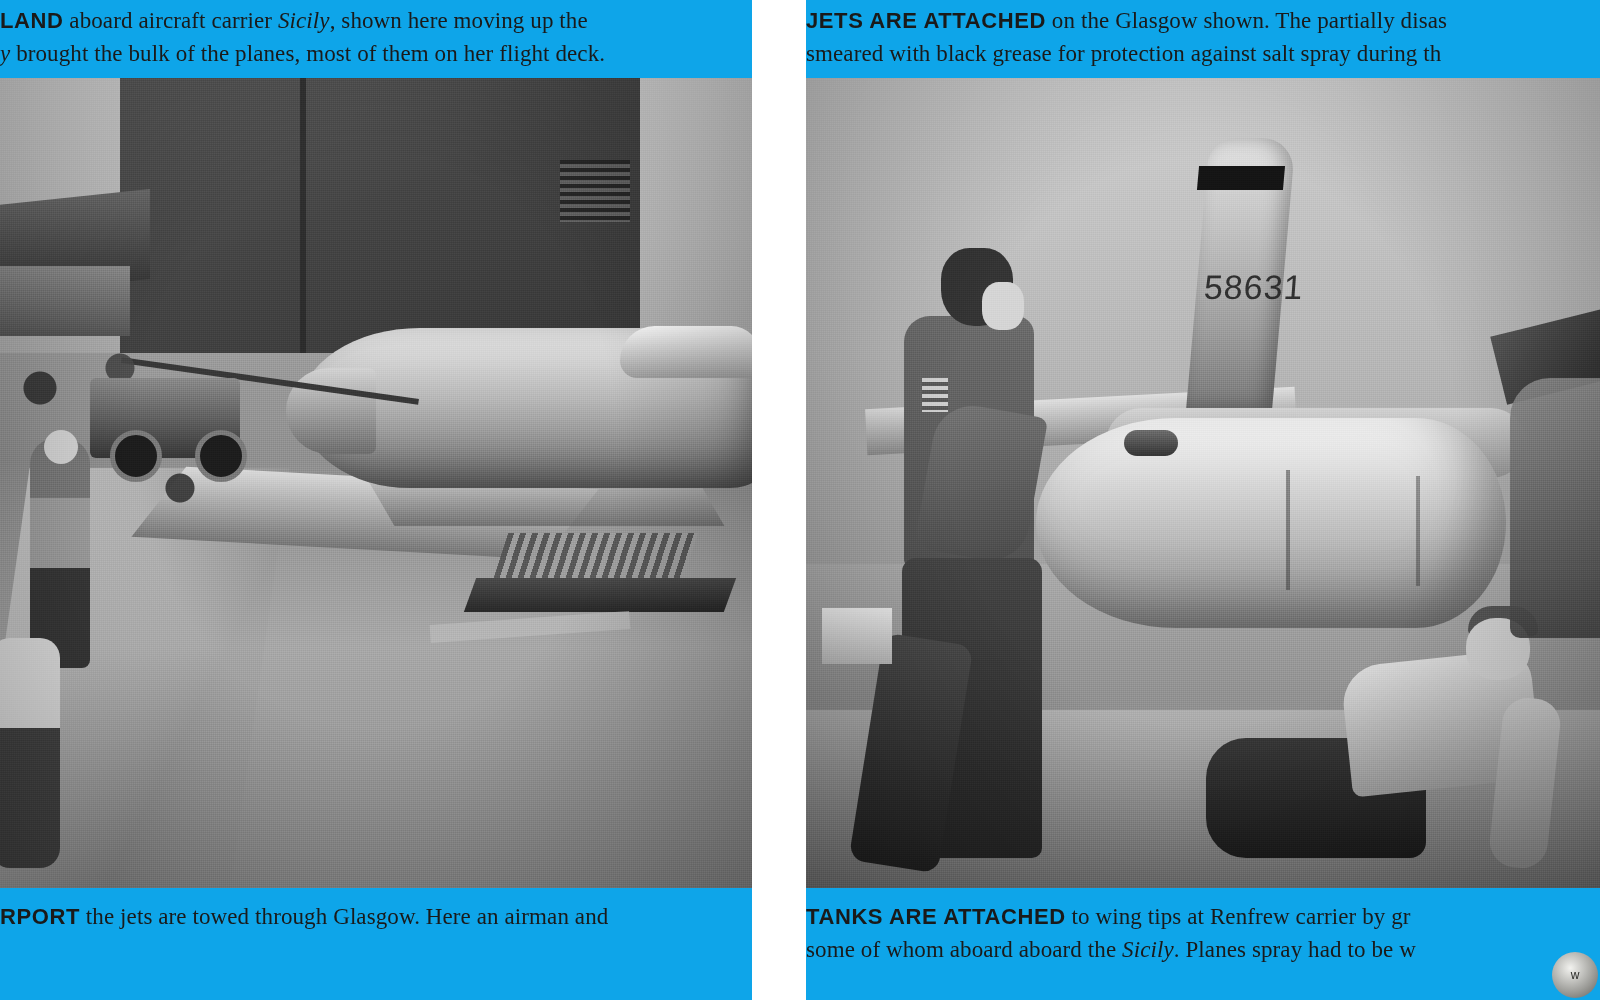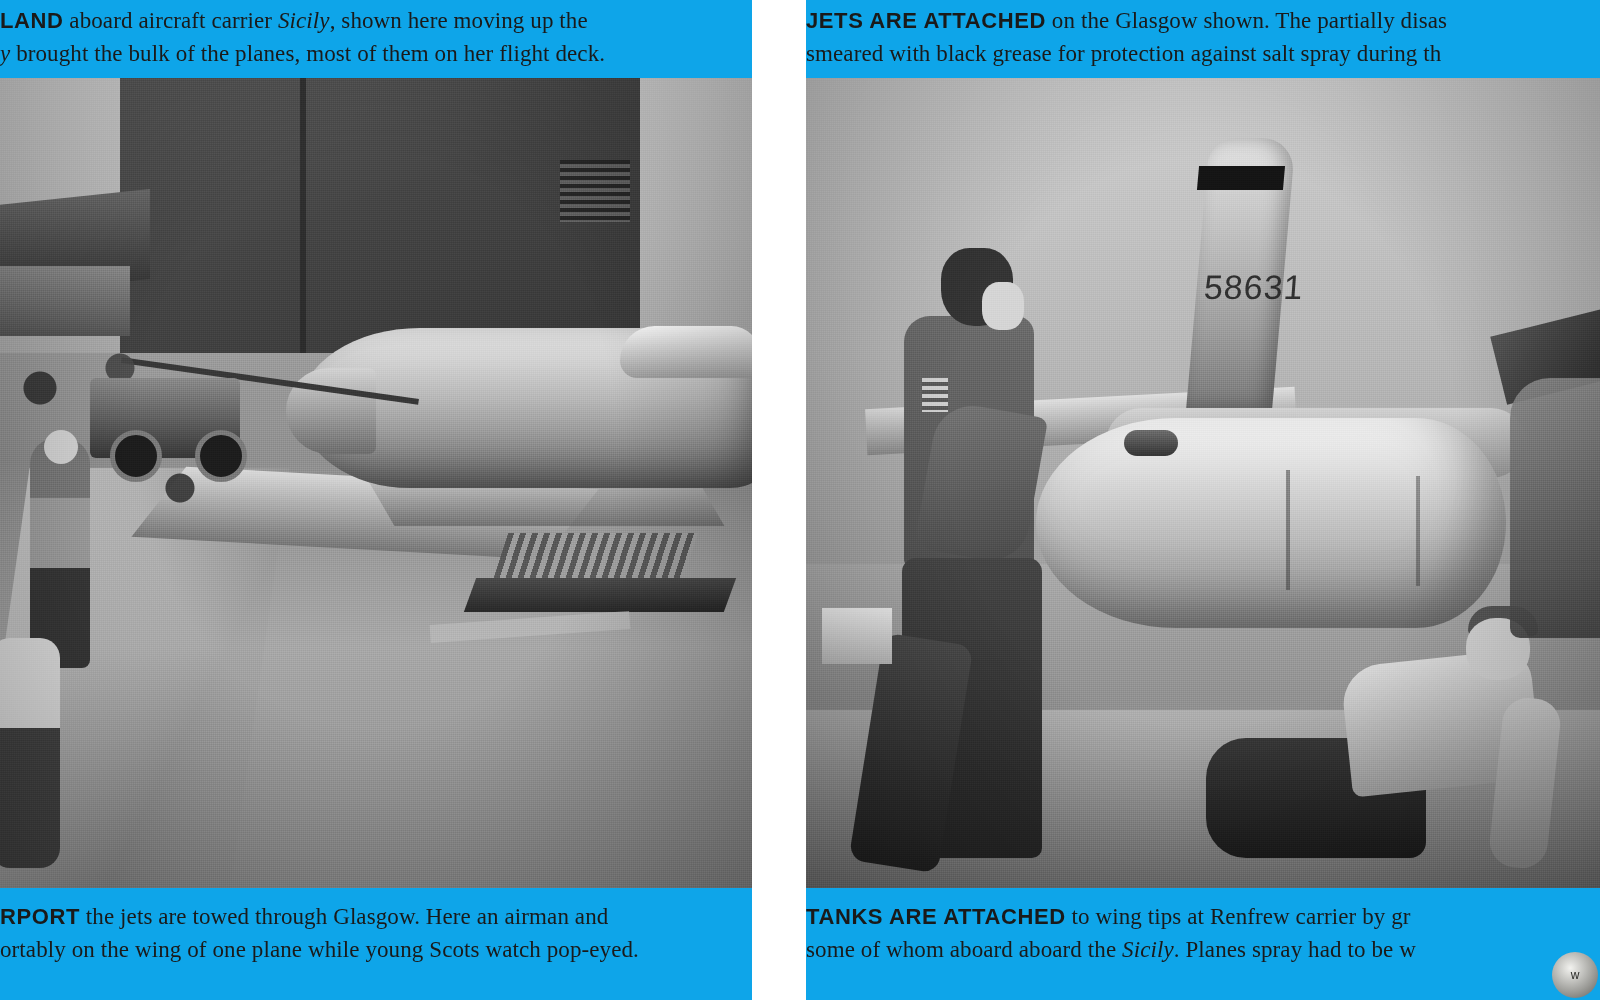--- a/index.html
+++ b/index.html
@@ -413,21 +413,20 @@
     <div class="edge-figure"></div>
     <div class="crate"></div>
     <div class="grain"></div>
     <div class="vignette"></div>
   </div>
 
   <div class="watermark" style="position:absolute; right:2px; bottom:2px; width:46px; height:46px; border-radius:50%; background:radial-gradient(circle at 40% 35%, #f2f2ef 0%, #9b9b97 60%, #5e5e5b 100%); color:#2b2b29; font-family:'Liberation Sans',sans-serif; font-size:12px; line-height:46px; text-align:center;">w</div>
 
   <div class="caption" id="cap-bot-left">
     <span class="lead">RPORT</span><span> the jets are towed through Glasgow. Here an airman and</span><br>
-    <span>ortably on the wing of one plane while young Scots watch pop-eyed.</span>
   </div>
 
   <div class="caption" id="cap-bot-right">
     <span class="lead">TANKS ARE ATTACHED</span><span> to wing tips at Renfrew carrier by gr</span><br>
     <span>some of whom aboard aboard the </span><em>Sicily</em><span>. Planes spray had to be w</span>
   </div>
 
 </div>
 
 </body></html>

